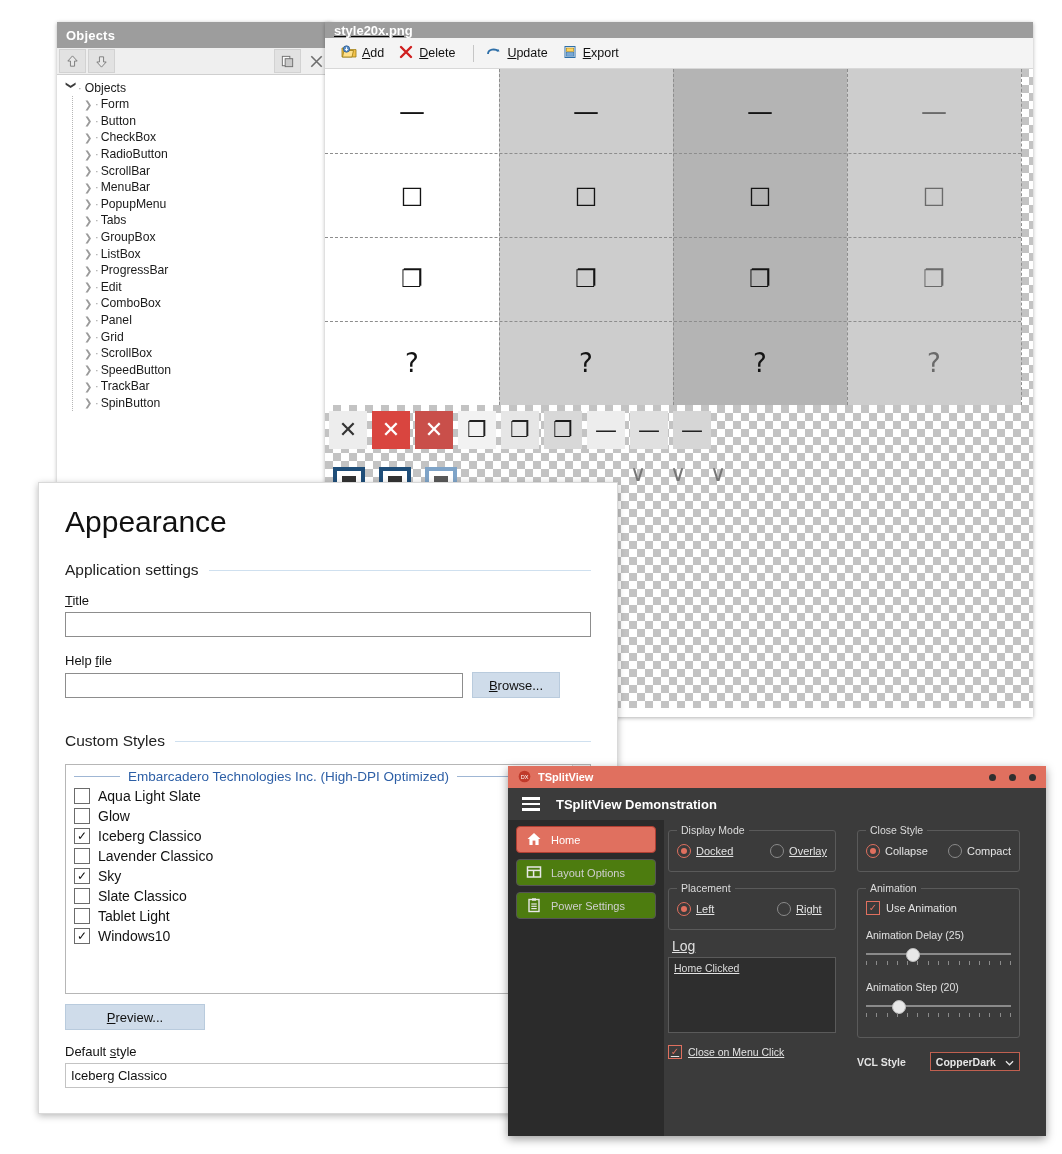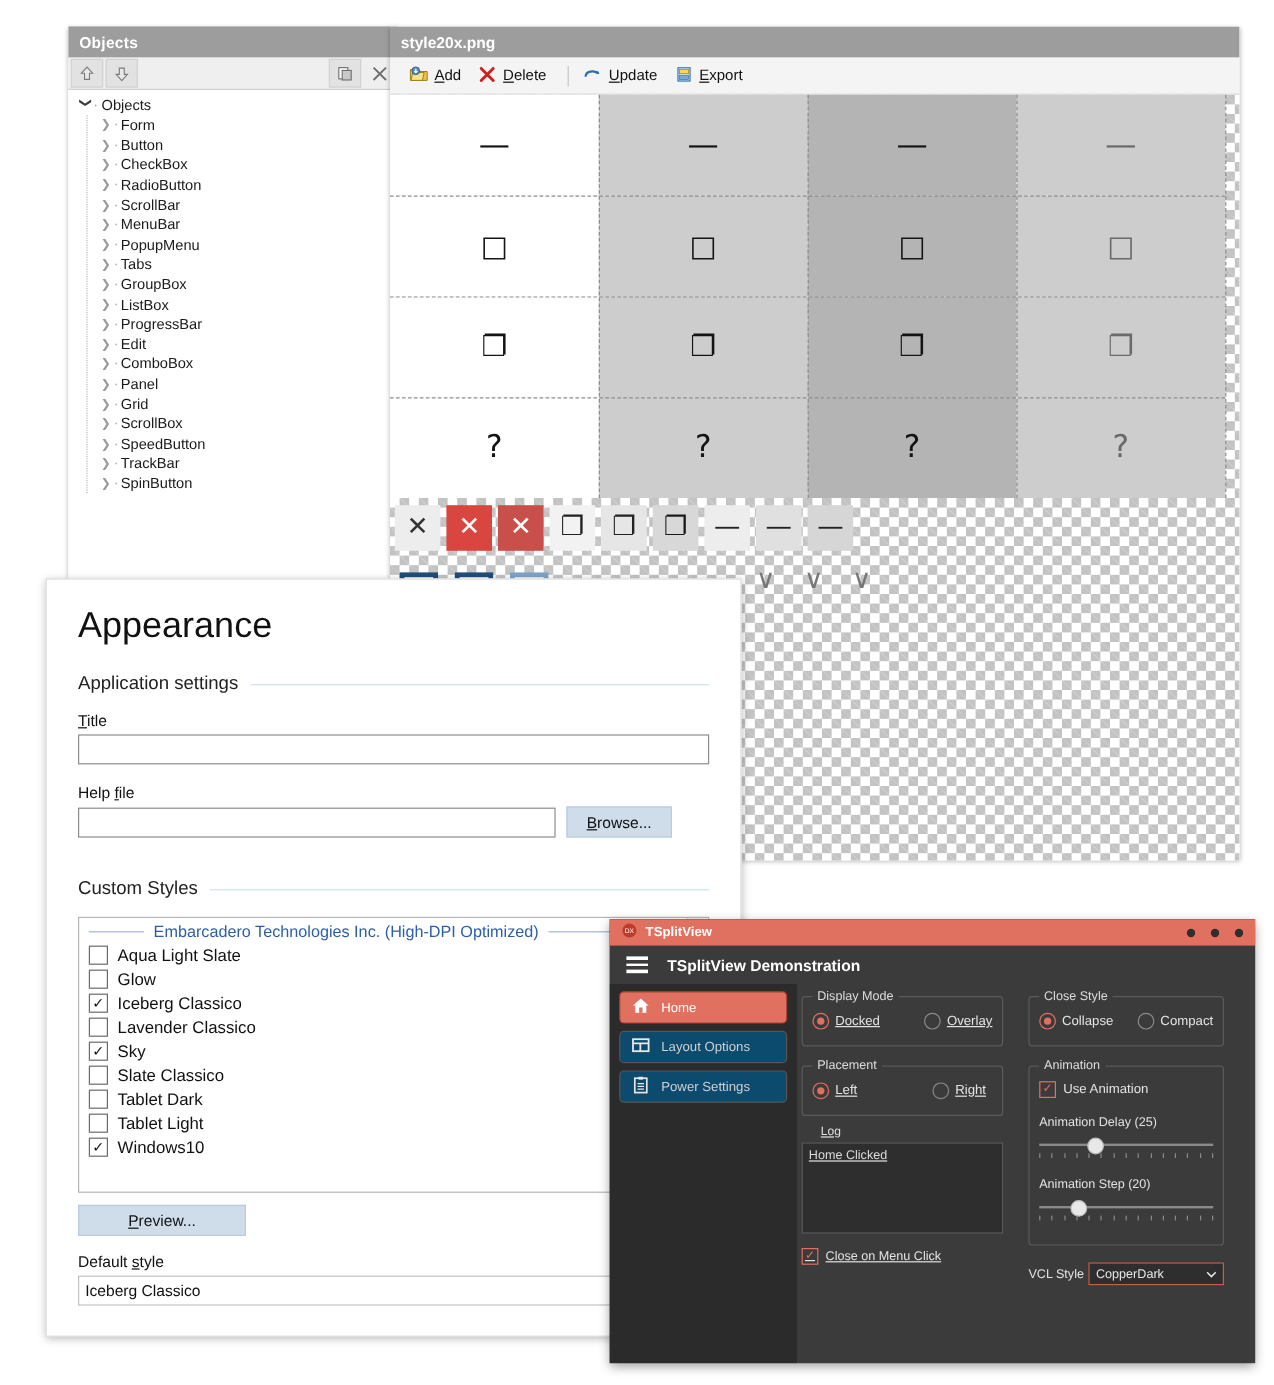--- a/index.html
+++ b/index.html
@@ -48,21 +48,21 @@
   .tree-item{display:flex;align-items:center;height:16.6px;padding-left:11px;cursor:pointer;}
   .tree-item .chev{color:#9a9a9a;font-size:10px;width:11px;}
   .tree-item .dot{color:#9a9a9a;margin-right:2px;font-size:11px;}
 
   
   #style-panel{
     left:325px;top:22px;width:708px;height:695px;
     background:#fff;box-shadow:0 1px 4px rgba(0,0,0,.30);
     overflow:hidden;
   }
-  #style-header{height:26px;background:#9d9d9d;display:flex;align-items:center;padding-left:9px;}
+  #style-header{height:16px;background:#9d9d9d;display:flex;align-items:center;padding-left:9px;text-decoration:underline;}
   #style-header .ttl{color:#fff;font-weight:bold;font-size:13px;}
   #style-toolbar{
     height:30px;background:#f4f4f4;border-bottom:1px solid #d8d8d8;
     display:flex;align-items:center;padding-left:12px;gap:0px;font-size:12.5px;
   }
   .tool-item{display:flex;align-items:center;gap:5px;padding:2px 10px 2px 4px;cursor:pointer;color:#111;}
   .tool-item u{text-decoration:underline;}
   .tool-sep{width:1px;height:17px;background:#c6c6c6;margin:0 8px;}
 
   
@@ -143,21 +143,21 @@
   #tsplit-caption .cap-ttl{color:#ffffff;font-weight:bold;font-size:11px;}
   .cap-dots{margin-left:auto;display:flex;gap:13px;}
   .cap-dots i{width:7px;height:7px;border-radius:50%;background:#2f2f2f;display:block;}
   #tsplit-appbar{height:32px;display:flex;align-items:center;padding-left:14px;gap:16px;}
   #hamburger{width:18px;display:flex;flex-direction:column;gap:3px;cursor:pointer;}
   #hamburger i{height:2.5px;background:#ffffff;display:block;}
   #tsplit-appbar .app-ttl{color:#ffffff;font-weight:bold;font-size:13px;}
   #tsplit-body{display:flex;height:316px;}
   #tsplit-side{width:156px;background:#2b2b2b;padding:6px 8px;box-sizing:border-box;}
   .side-btn{
-    height:27px;border:1px solid #555;border-radius:4px;background:#0c4a6e;
+    height:27px;border:1px solid #555;border-radius:4px;background:#4d7c0f;
     display:flex;align-items:center;gap:9px;padding-left:9px;margin-bottom:6px;
     font-size:11px;color:#cfcfcf;cursor:pointer;box-sizing:border-box;
   }
   .side-btn.active{background:#e0705f;border-color:#b03f33;color:#ffffff;}
   #tsplit-main{flex:1;padding:8px 10px 0 10px;box-sizing:border-box;position:relative;}
   .gbox{
     border:1px solid #5a5a5a;border-radius:3px;position:relative;
     padding:10px 8px 8px 8px;box-sizing:border-box;
   }
   .gbox > .cap{
@@ -179,21 +179,21 @@
   .dk-chk.on{border-color:#e0705f;}
   .slider-label{font-size:10.5px;color:#e0e0e0;margin-bottom:6px;}
   .slider{position:relative;height:20px;}
   .slider .track{position:absolute;left:0;right:0;top:6px;height:2px;background:#8a8a8a;}
   .slider .knob{
     position:absolute;top:1px;width:12px;height:12px;border-radius:50%;
     background:#e8e8e8;border:1px solid #bdbdbd;cursor:pointer;
   }
   .slider .ticks{position:absolute;left:0;right:0;top:14px;display:flex;justify-content:space-between;}
   .slider .ticks i{width:1px;height:4px;background:#8a8a8a;display:block;}
-  #log-label{font-size:10px;color:#e0e0e0;margin:8px 0 3px 16px;}
+  #log-label{font-size:14px;color:#e0e0e0;margin:8px 0 3px 4px;}
   #log-box{
     height:76px;border:1px solid #5a5a5a;background:#2e2e2e;
     font-size:10.5px;color:#dcdcdc;padding:4px 5px;box-sizing:border-box;
   }
   #dk-combo{
     height:19px;border:1px solid #c06050;background:#2e2e2e;
     display:flex;align-items:center;justify-content:space-between;
     padding:0 5px;font-size:10.5px;color:#e6e6e6;cursor:pointer;box-sizing:border-box;
   }
 </style>
@@ -564,24 +564,20 @@
           </div>
           <div class="chk-row">
             <span class="cbox">
               <span>✓</span>
             </span>
             <span>Sky</span>
           </div>
           <div class="chk-row">
             <span class="cbox"></span>
             <span>Slate Classico</span>
-          </div>
-          <div class="chk-row">
-            <span class="cbox"></span>
-            <span>Tablet Dark</span>
           </div>
           <div class="chk-row">
             <span class="cbox"></span>
             <span>Tablet Light</span>
           </div>
           <div class="chk-row">
             <span class="cbox">
               <span>✓</span>
             </span>
             <span>Windows10</span>
@@ -775,21 +771,21 @@
                 <i></i>
                 <i></i>
                 <i></i>
                 <i></i>
                 <i></i>
                 <i></i>
               </span>
           </div>
         </div>
 
-        <div style="display:flex;align-items:center;gap:4px;margin-top:14px;">
+        <div style="display:flex;align-items:center;gap:24px;margin-top:14px;font-weight:bold;">
           <span style="font-size:10.5px;">VCL Style</span>
           <div id="dk-combo" style="flex:1;">
             <span>CopperDark</span>
             <span>
               <svg width="9" height="6" viewBox="0 0 10 6">
                   <path d="M1 1 L5 5 L9 1" fill="none" stroke="#e6e6e6" stroke-width="1.4"></path>
                 </svg>
             </span>
           </div>
         </div>

